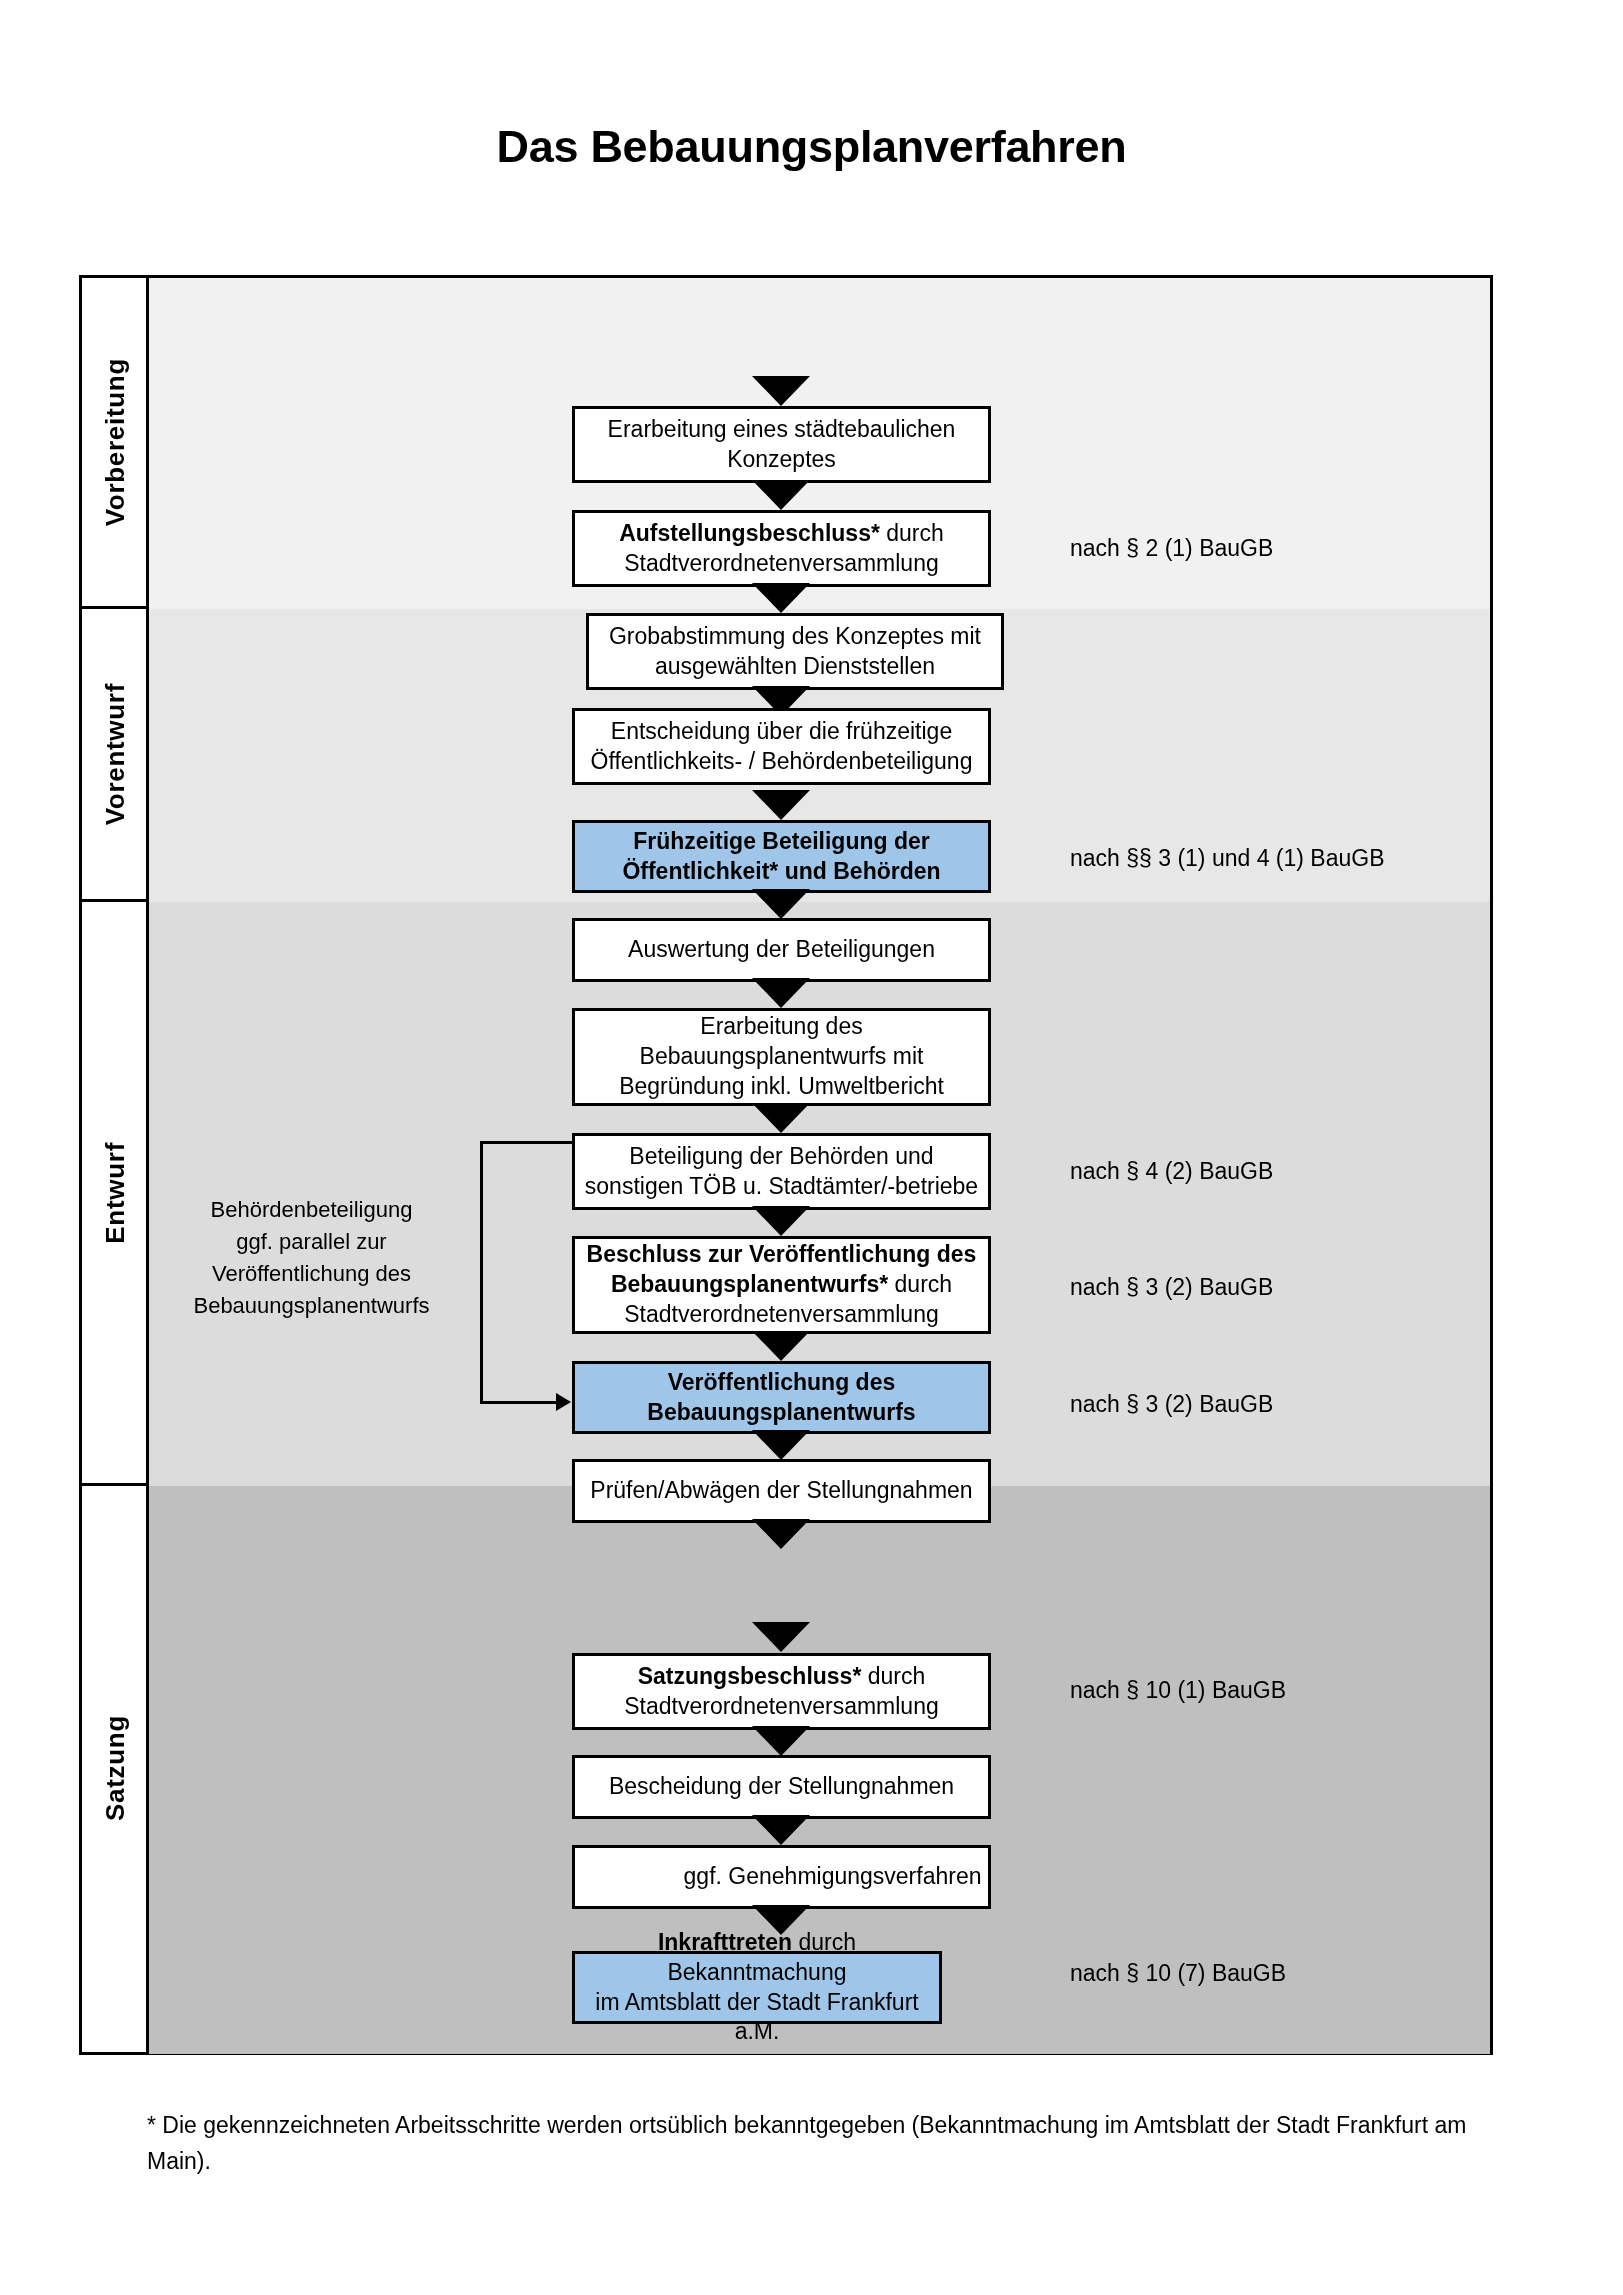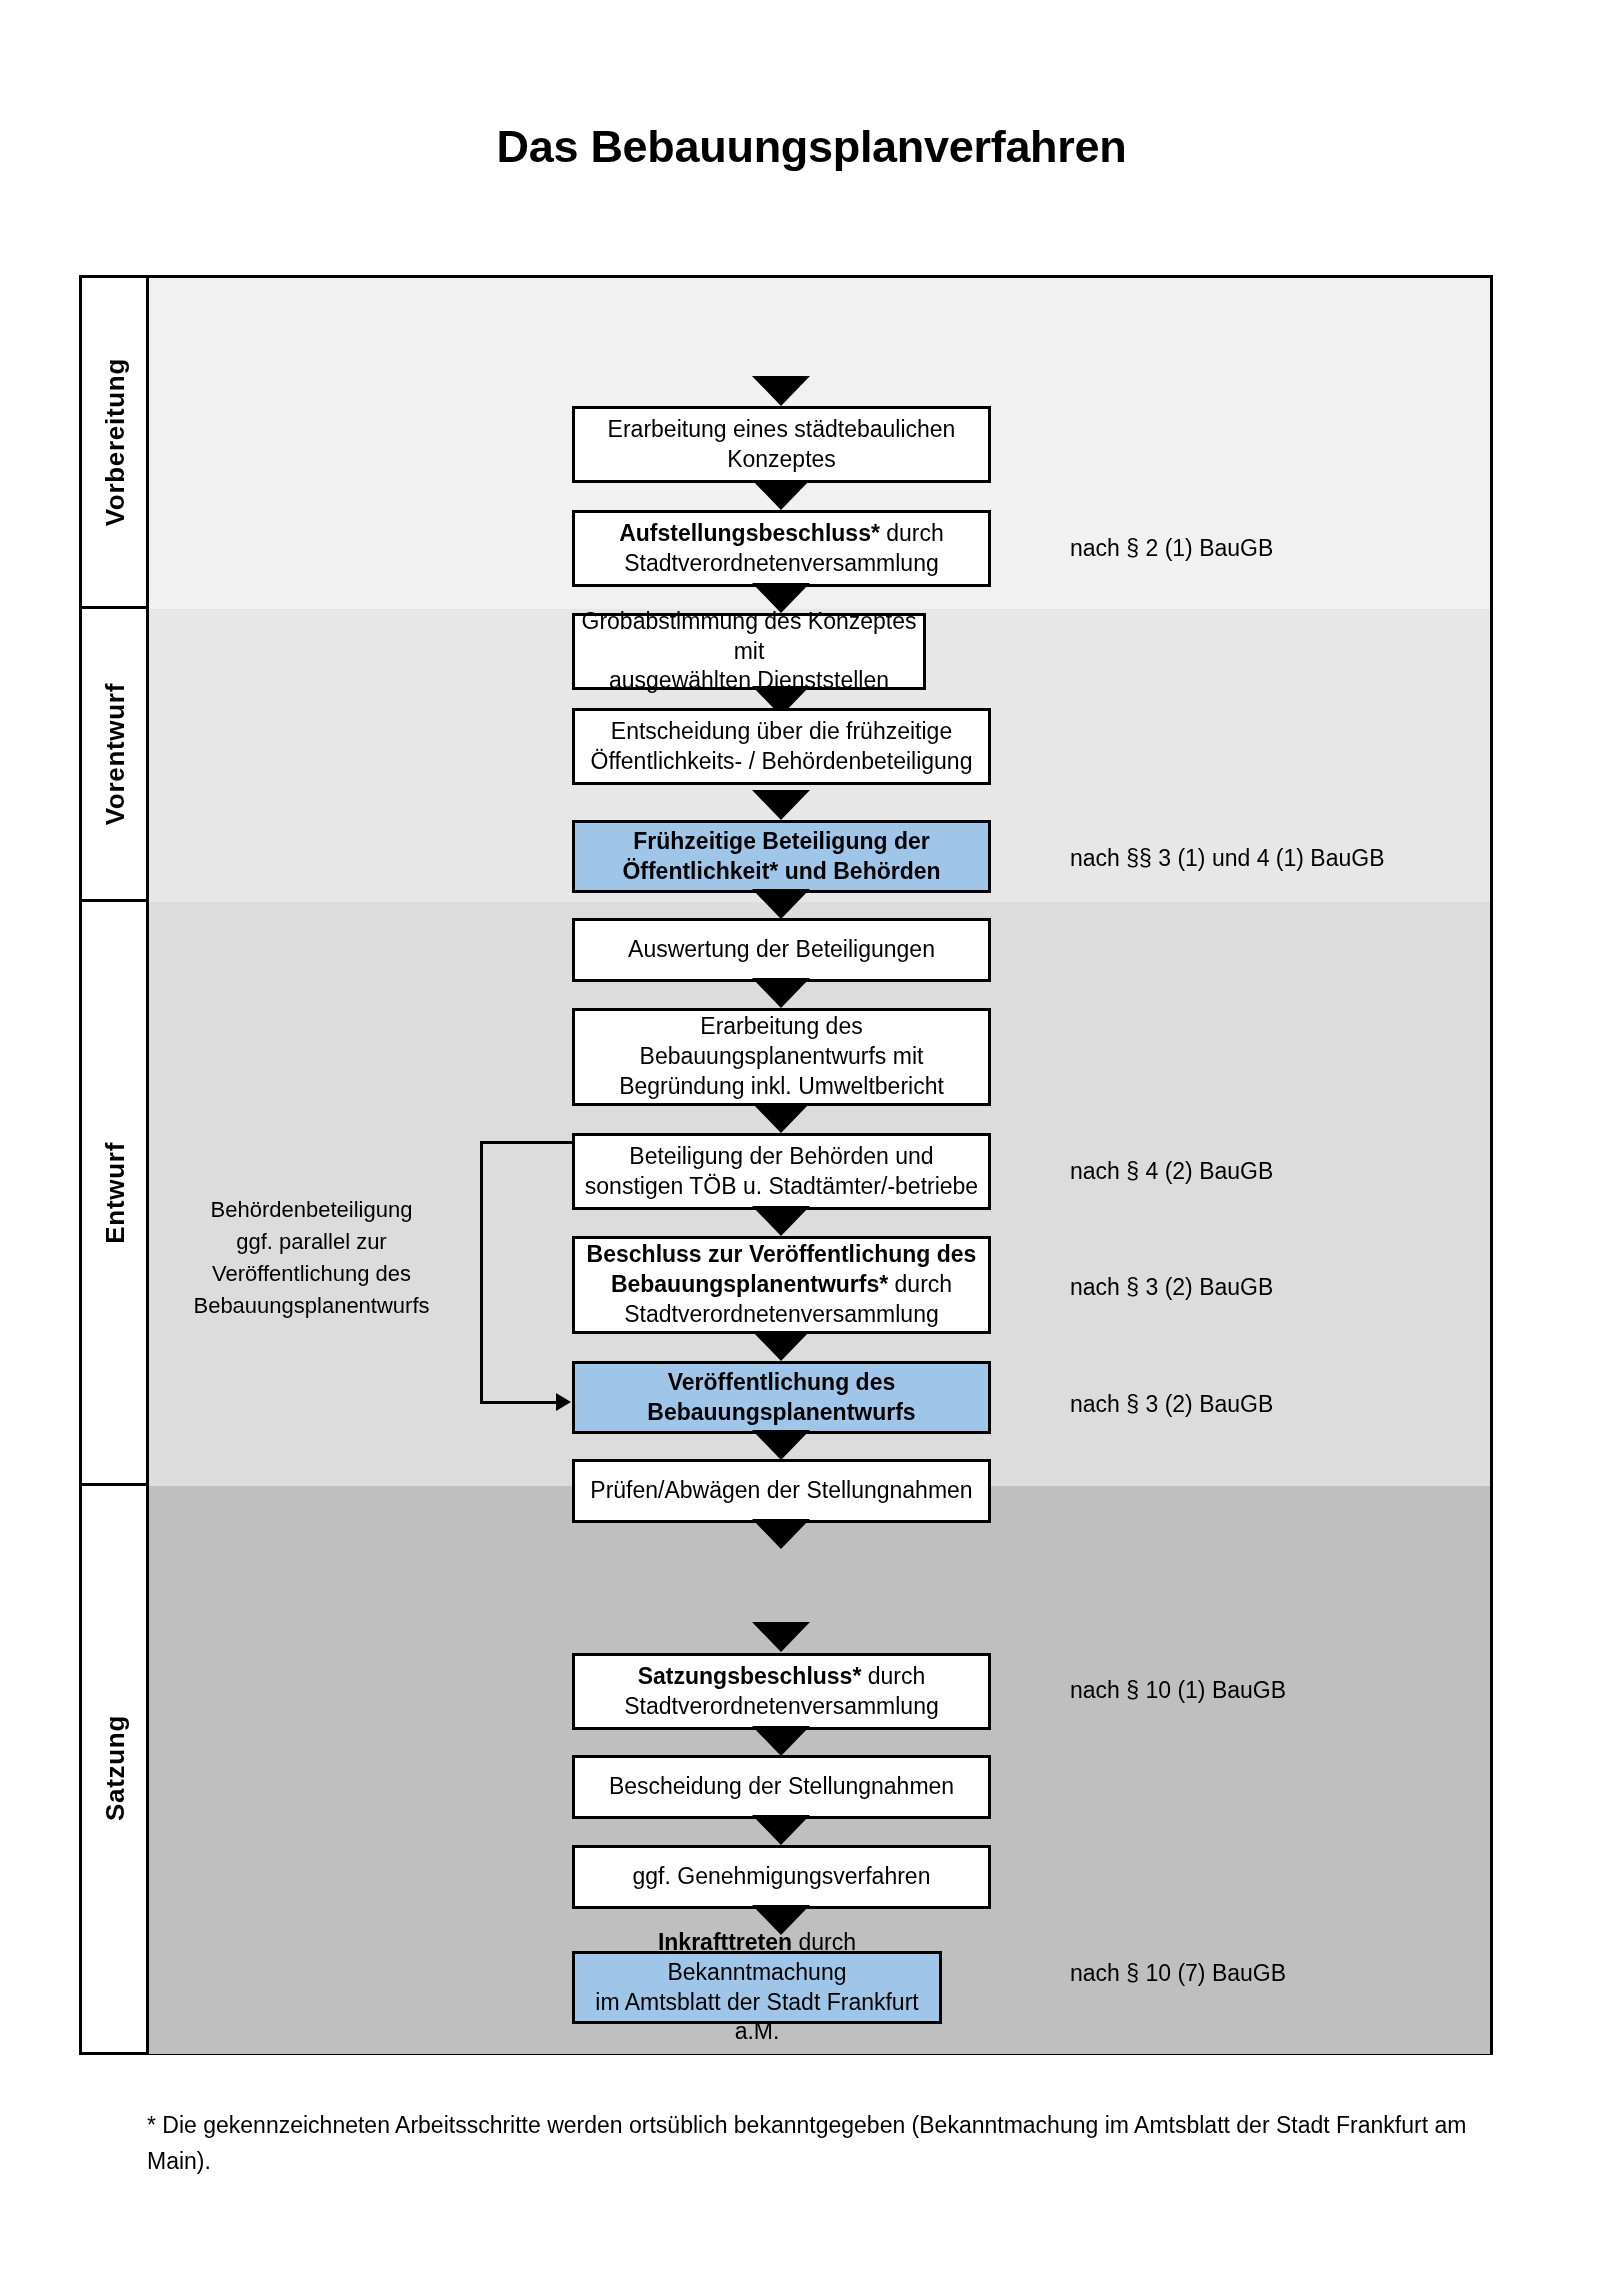--- a/index.html
+++ b/index.html
@@ -144,21 +144,21 @@
 
     <div class="pbox" style="left:490px;top:232px;width:419px;height:77px;">
       <div>
         <b>Aufstellungsbeschluss*</b>
         <span> durch</span><br>
         <span>Stadtverordnetenversammlung</span>
       </div>
     </div>
     <div class="arrow" style="left:670px;top:305px;"></div>
 
-    <div class="pbox" style="left:490px;top:335px;width:354px;height:77px;">
+    <div class="pbox" style="left:504px;top:335px;width:418px;height:77px;">
       <div>
         <span>Grobabstimmung des Konzeptes mit</span><br>
         <span>ausgewählten Dienststellen</span>
       </div>
     </div>
     <div class="arrow" style="left:670px;top:408px;"></div>
 
     <div class="pbox" style="left:490px;top:430px;width:419px;height:77px;">
       <div>
         <span>Entscheidung über die frühzeitige</span><br>
@@ -233,21 +233,21 @@
     </div>
     <div class="arrow" style="left:670px;top:1448px;"></div>
 
     <div class="pbox" style="left:490px;top:1477px;width:419px;height:64px;">
       <div>
         <span>Bescheidung der Stellungnahmen</span>
       </div>
     </div>
     <div class="arrow" style="left:670px;top:1537px;"></div>
 
-    <div class="pbox" style="left:490px;top:1567px;width:419px;height:64px;">
+    <div class="pbox" style="left:490px;top:1567px;width:419px;height:64px;justify-content:flex-end;">
       <div>
         <span>ggf. Genehmigungsverfahren</span>
       </div>
     </div>
     <div class="arrow" style="left:670px;top:1627px;"></div>
 
     <div class="pbox blue" style="left:490px;top:1673px;width:370px;height:73px;">
       <div>
         <b>Inkrafttreten</b><span> durch Bekanntmachung</span><br>
         <span>im Amtsblatt der Stadt Frankfurt a.M.</span>

